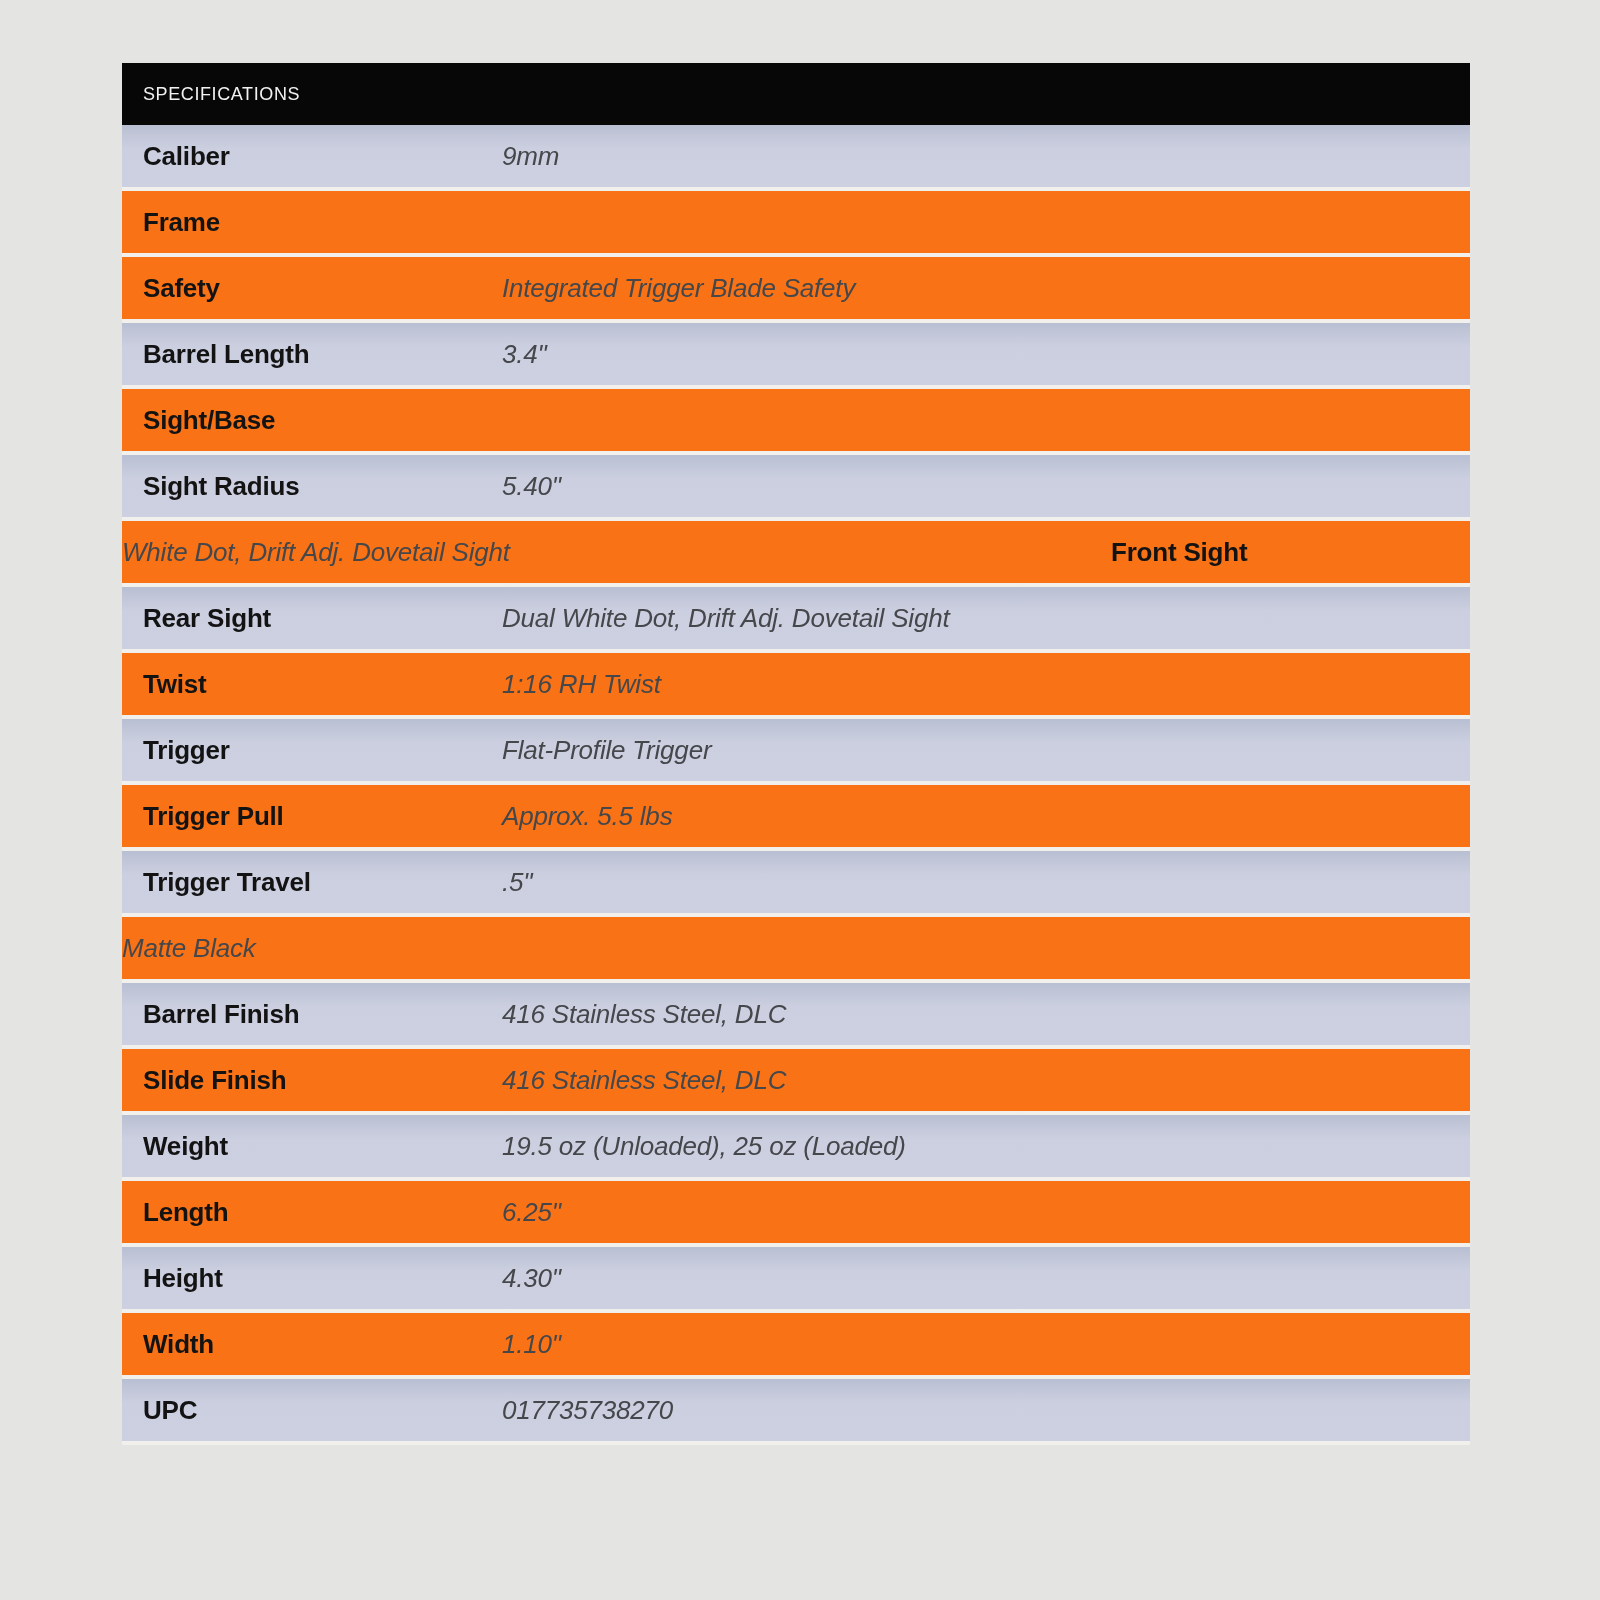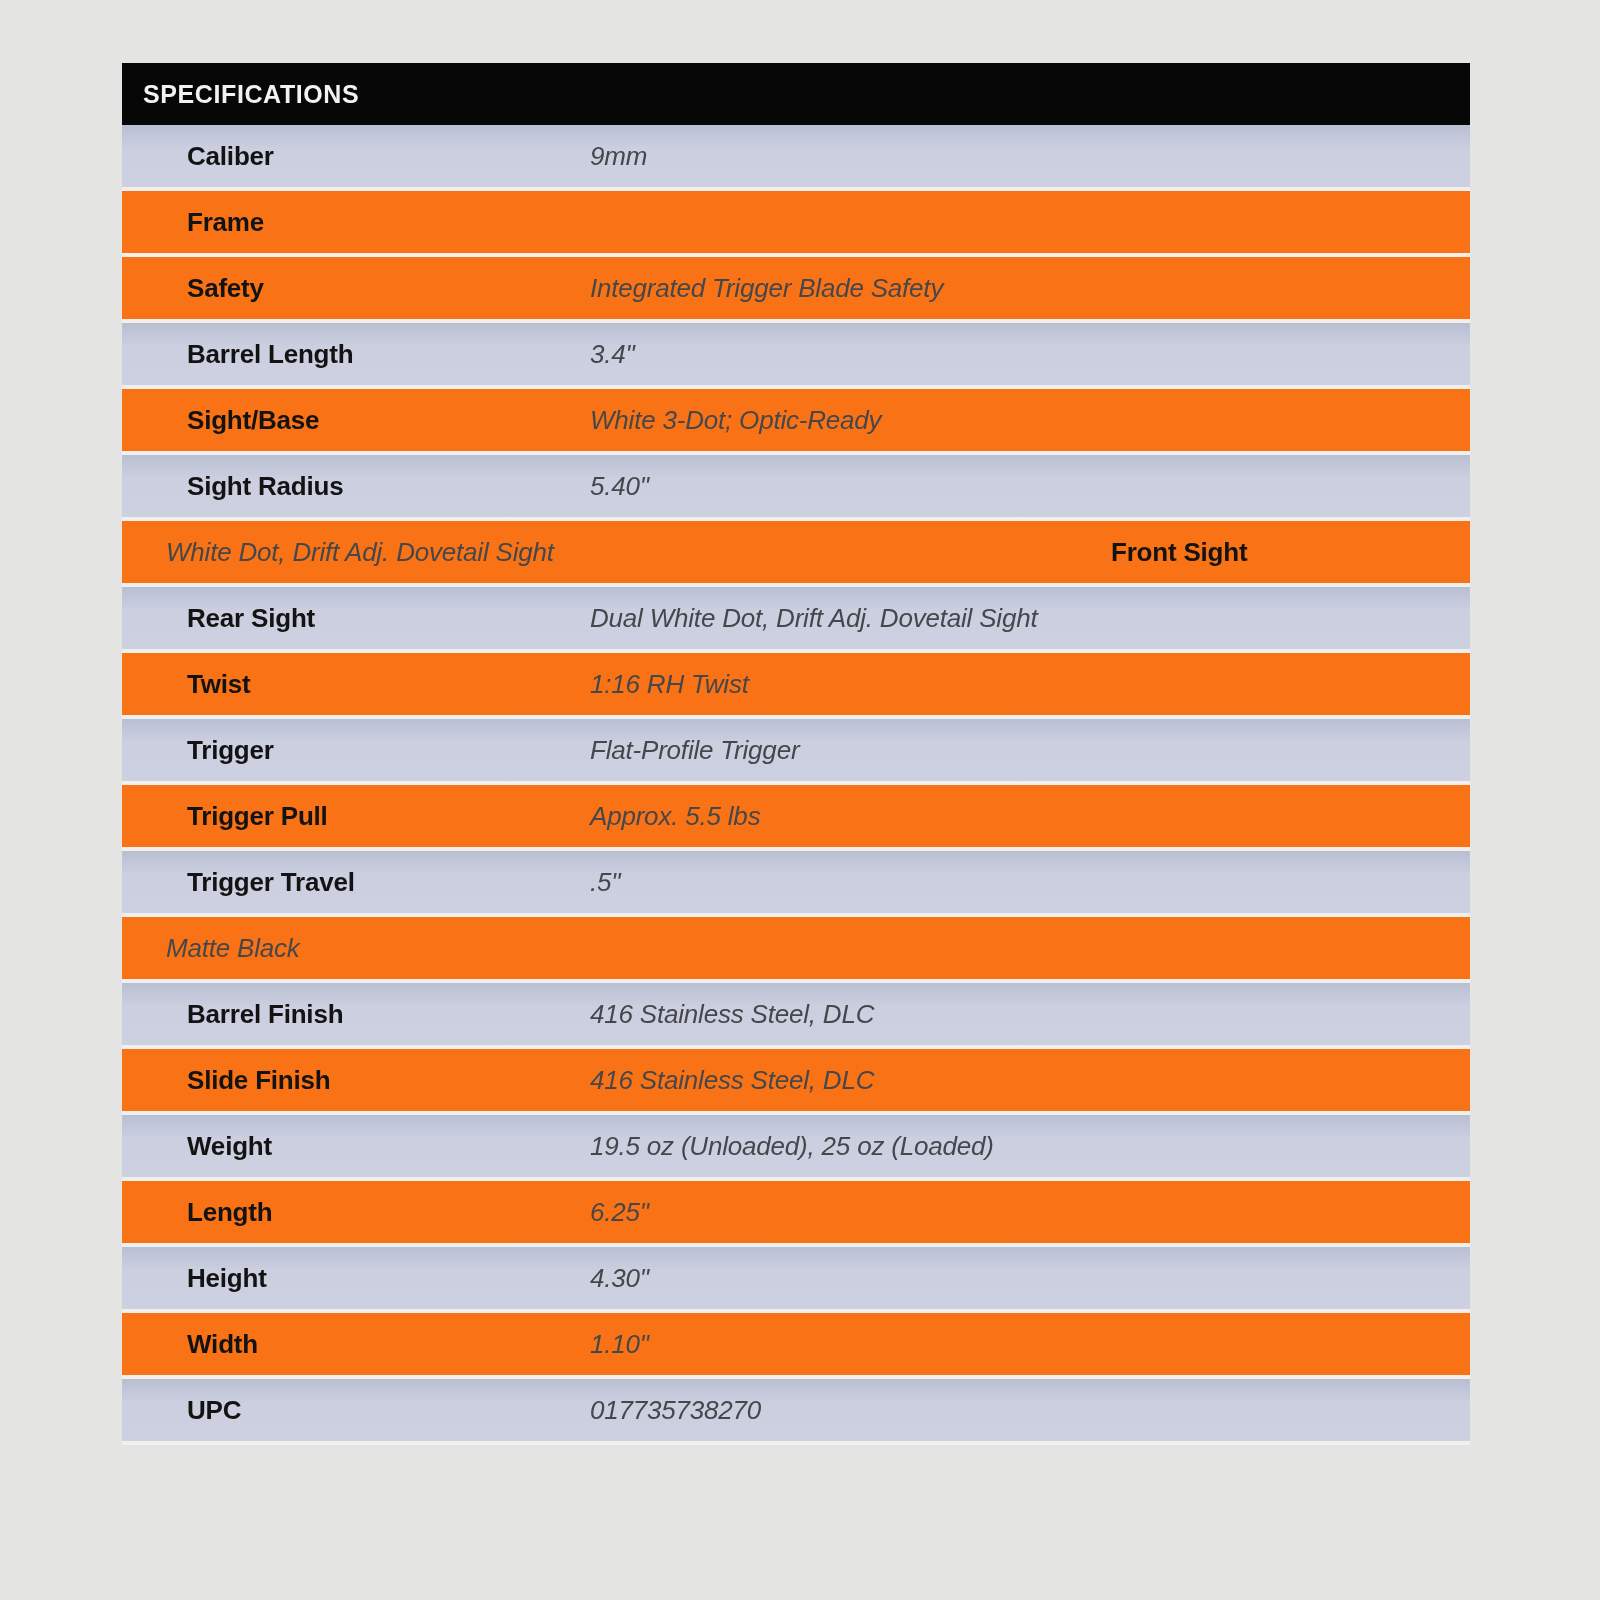--- a/index.html
+++ b/index.html
@@ -20,40 +20,39 @@
   .spec-header {
     height: 62px;
     background: #070707;
     display: flex;
     align-items: center;
     padding-left: 21px;
     box-sizing: border-box;
   }
   .spec-header span {
     color: #f2f2f2;
-    font-size: 25px;
-    font-weight: 700;
+    font-size: 18px;
+    font-weight: 400;
     letter-spacing: 0.6px;
   }
   .spec-row {
     display: flex;
     align-items: center;
     height: 66px;
     box-sizing: border-box;
     border-bottom: 4px solid #f1f0ec;
     background: #f97316;
   }
   .spec-row.alt {
     background: linear-gradient(180deg, #b9bfd2 0%, #cbcfe0 38%, #cdd0e0 100%);
   }
   .cell {
     font-size: 26px;
     letter-spacing: -0.2px;
     white-space: nowrap;
-    margin-left: 44px;
   }
   .cell.label {
     width: 380px;
     padding-left: 21px;
     box-sizing: border-box;
     font-weight: 700;
     color: #131313;
     flex: 0 0 auto;
   }
   .cell.value {
@@ -80,21 +79,20 @@
   <div class="spec-row">
     <div class="cell label">Safety</div>
     <div class="cell value">Integrated Trigger Blade Safety</div>
   </div>
   <div class="spec-row alt">
     <div class="cell label">Barrel Length</div>
     <div class="cell value">3.4"</div>
   </div>
   <div class="spec-row">
     <div class="cell label">Sight/Base</div>
-    <div class="cell value">White 3-Dot; Optic-Ready</div>
   </div>
   <div class="spec-row alt">
     <div class="cell label">Sight Radius</div>
     <div class="cell value">5.40"</div>
   </div>
   <div class="spec-row">
     <div class="cell value">White Dot, Drift Adj. Dovetail Sight</div>
     <div class="cell label">Front Sight</div>
   </div>
   <div class="spec-row alt">

